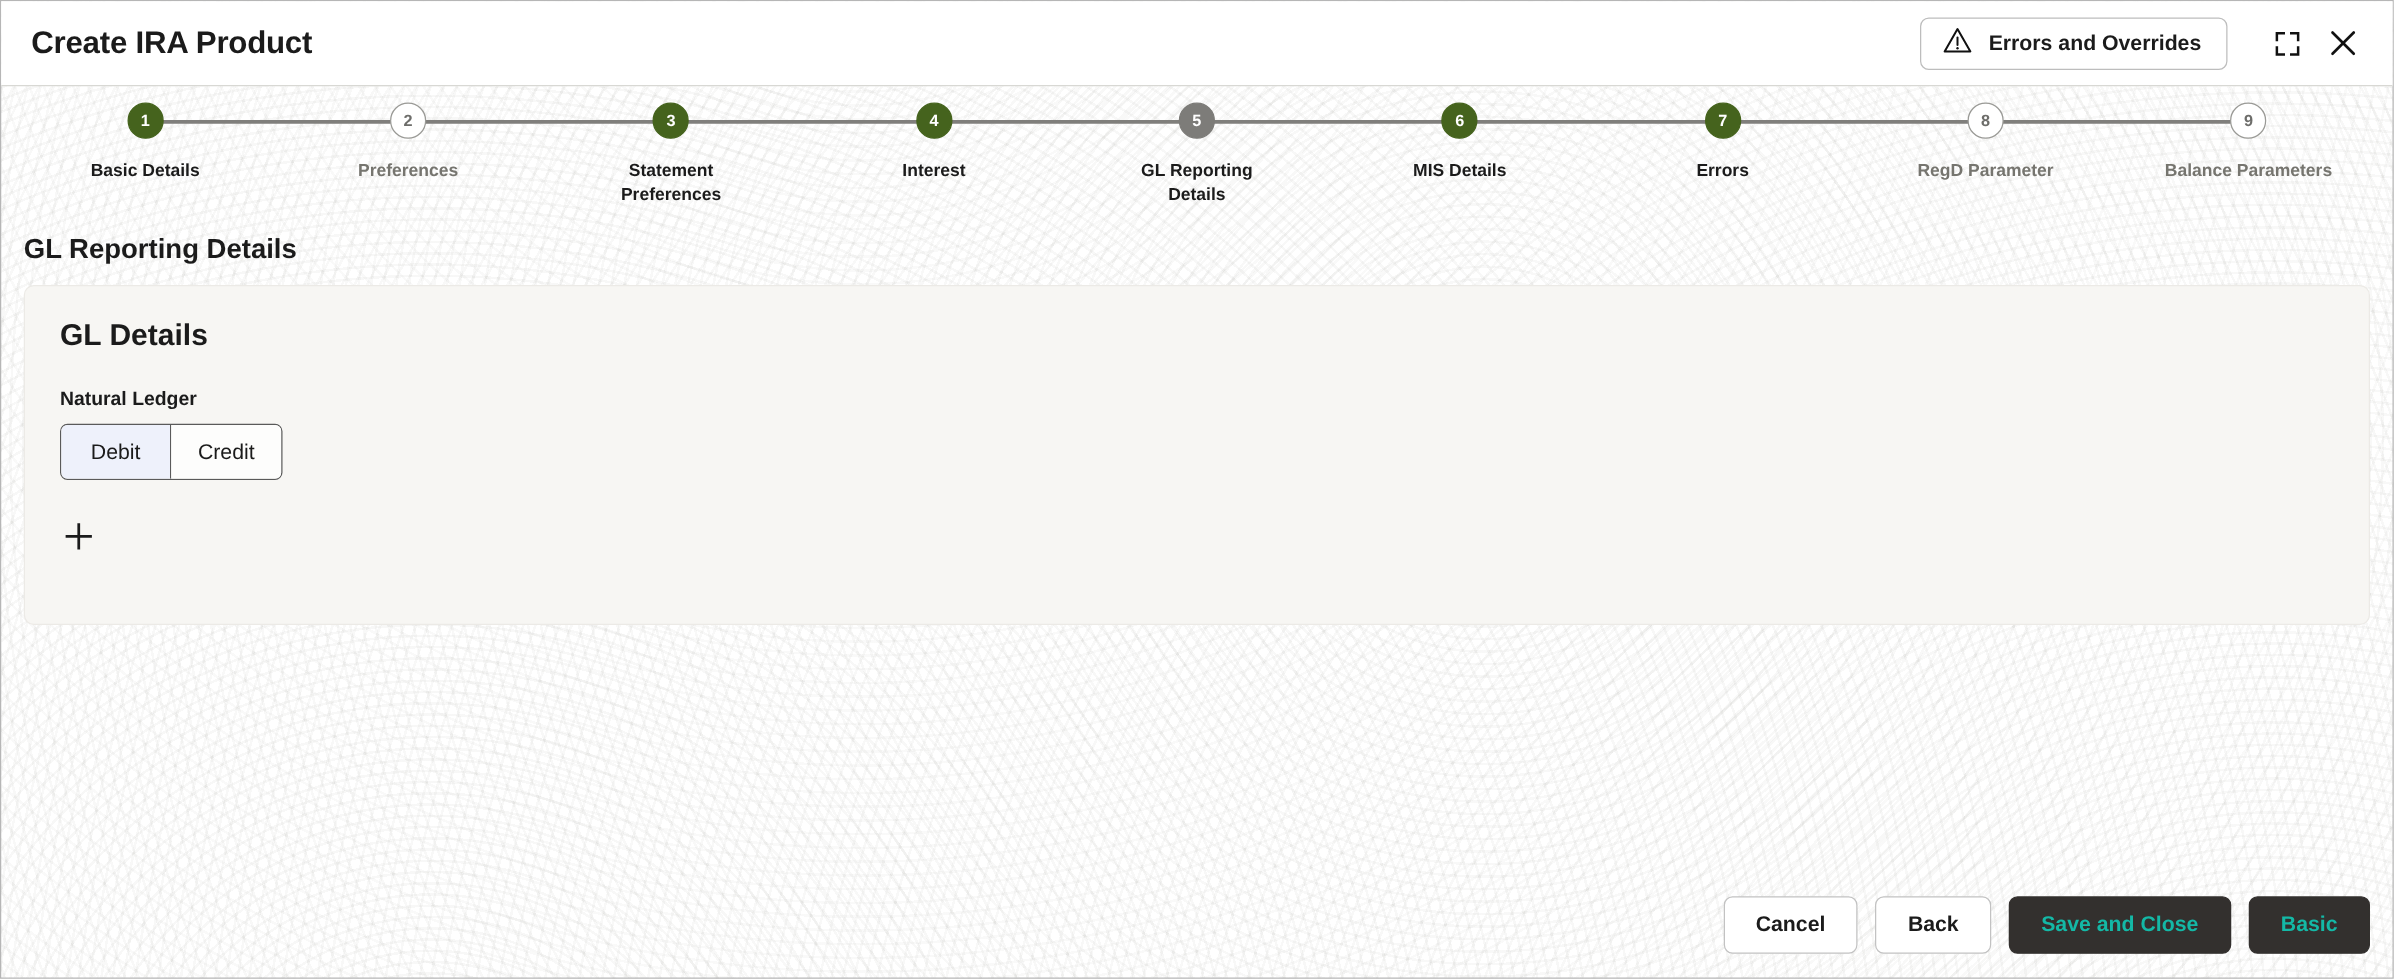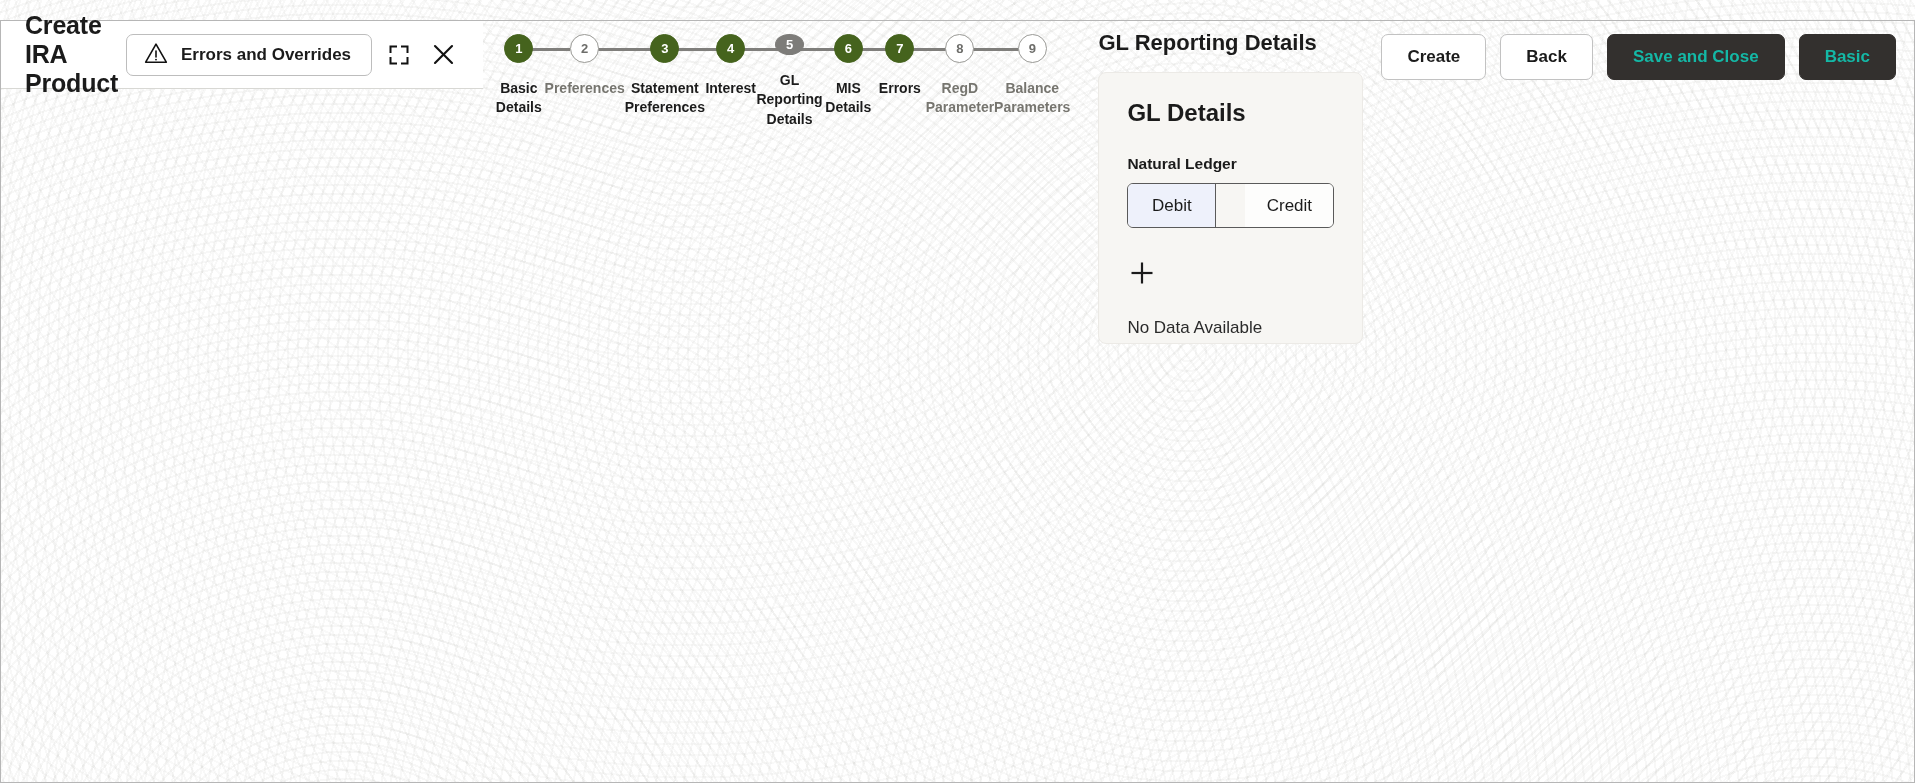--- a/index.html
+++ b/index.html
@@ -24,23 +24,22 @@
       repeating-radial-gradient(circle at 36% -20%, rgba(0,0,0,0) 0px, rgba(0,0,0,0) 9px, rgba(120,120,110,0.045) 9px, rgba(120,120,110,0.045) 11px);
     pointer-events: none;
     z-index: 0;
   }
 
   .window {
     position: absolute;
     inset: 0;
     border: 1px solid #b6b6b6;
     display: flex;
-    flex-direction: row;
+    flex-direction: column;
     z-index: 1;
-    margin-top: 20px;
   }
 
   
   .titlebar {
     position: relative;
     height: 68px;
     min-height: 68px;
     background: #ffffff;
     border-bottom: 1px solid #d8d8d4;
     display: flex;
@@ -51,21 +50,21 @@
   .window-title {
     font-size: 25px;
     font-weight: 700;
     color: #1b1b1b;
     letter-spacing: -0.2px;
   }
   .titlebar-right {
     margin-left: auto;
     display: flex;
     align-items: center;
-    gap: 14px;
+    gap: 35px;
   }
   .errors-btn {
     display: flex;
     align-items: center;
     gap: 13px;
     height: 42px;
     padding: 0 20px 0 17px;
     border: 1px solid #bdbdbd;
     border-radius: 7px;
     background: #ffffff;
@@ -171,21 +170,20 @@
     font-weight: 600;
     color: #1b1b1b;
     margin-bottom: 10px;
   }
   .segmented {
     display: inline-flex;
     border: 1px solid #5a5a5a;
     border-radius: 6px;
     overflow: hidden;
     height: 45px;
-    gap: 29px;
   }
   .seg {
     display: flex;
     align-items: center;
     justify-content: center;
     min-width: 88px;
     padding: 0 18px;
     font-size: 17px;
     color: #1b1b1b;
     background: #fdfdfc;
@@ -339,24 +337,23 @@
 
       <div class="add-row">
         <span class="plus-btn">
           <svg width="30" height="30" viewBox="0 0 30 30">
             <line x1="15" y1="4.5" x2="15" y2="25.5" stroke="#1b1b1b" stroke-width="2.2" stroke-linecap="butt"></line>
             <line x1="4.5" y1="15" x2="25.5" y2="15" stroke="#1b1b1b" stroke-width="2.2" stroke-linecap="butt"></line>
           </svg>
         </span>
       </div>
 
-      <div class="no-data">No Data Available</div>
     </div>
   </div>
 
   <div class="footer" id="footer-root">
-      <div class="btn btn-ghost">Create</div>
+      <div class="btn btn-ghost">Cancel</div>
       <div class="btn btn-ghost">Back</div>
       <div class="btn btn-solid">Save and Close</div>
       <div class="btn btn-solid">Basic</div>
     </div>
 
 </div>
 
 </body></html>

